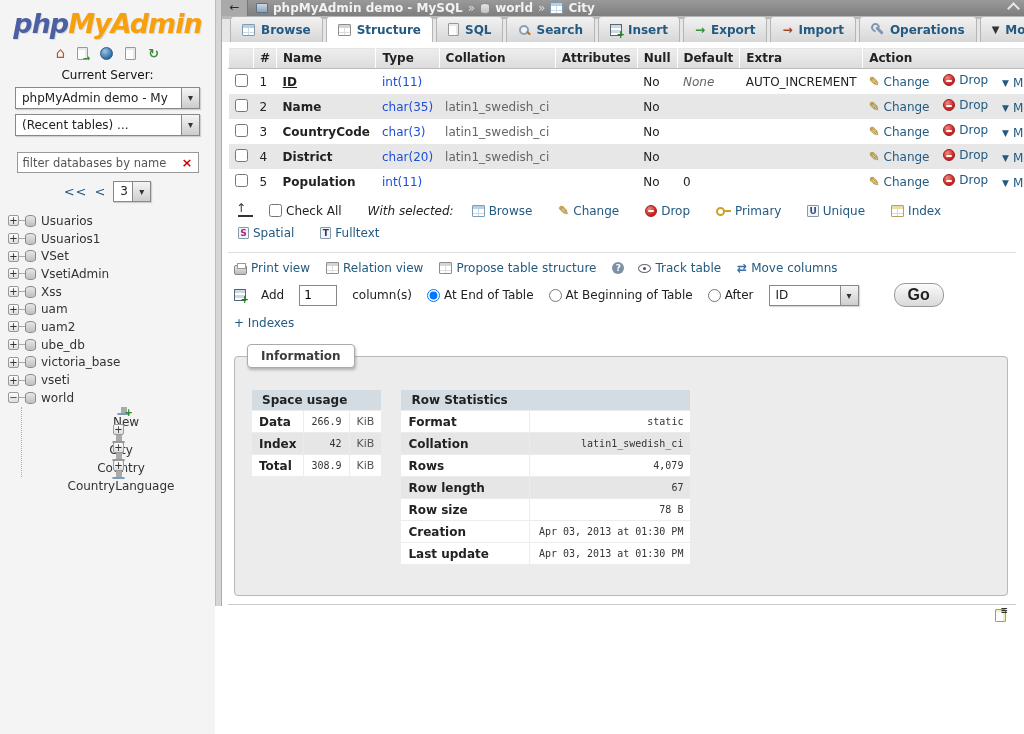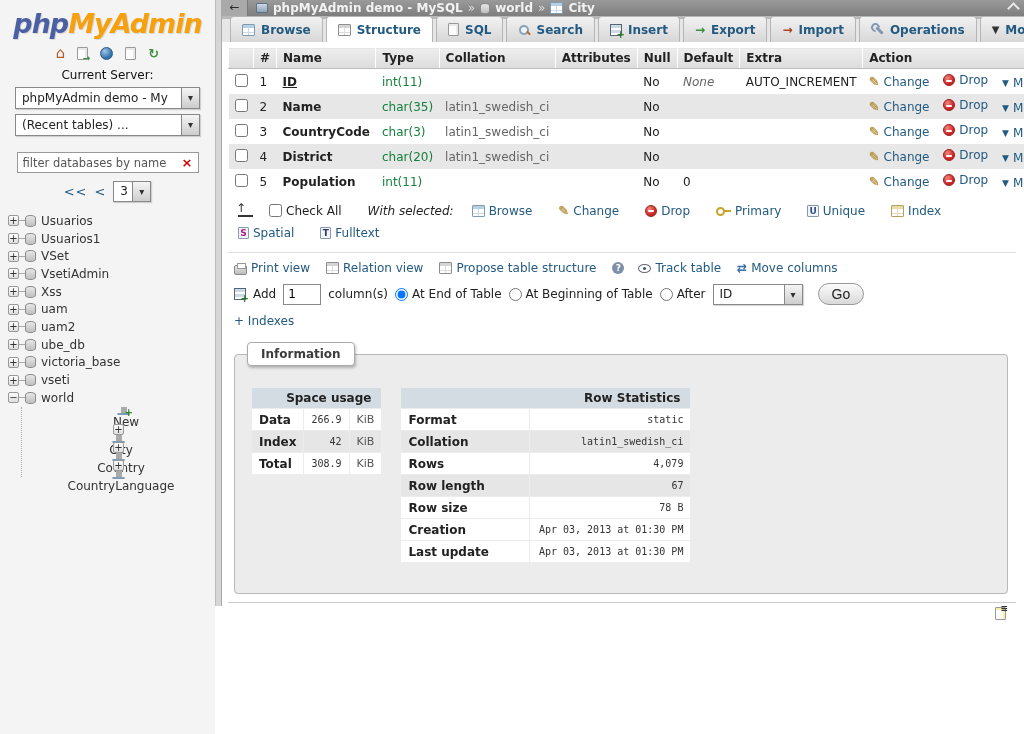--- a/index.html
+++ b/index.html
@@ -121,51 +121,51 @@
   .tab.active { background:#fff; }
 
   .content { padding:5px 8px 0 6px; }
   table.cols { border-collapse:collapse; }
   table.cols th { background:linear-gradient(#eee,#dcdcdc); border:1px solid #fff; border-bottom:1px solid #bbb;
     font-weight:bold; text-align:left; padding:3px 6px; height:20px; }
   table.cols td { padding:4px 6px; height:25px; }
   table.cols tbody tr:nth-child(even) { background:#e7e7e7; }
   td.cname { font-weight:bold; }
   .pkey { text-decoration:underline; }
-  .muted { color:#15803d; }
+  .muted { color:#1d4ed8; }
   .mutel { color:#666; }
   .ital { font-style:italic; color:#666; }
   .alink { color:#235a81; text-decoration:none; cursor:pointer; display:inline-flex; align-items:center; gap:4px; }
   td.actions { white-space:nowrap; }
   td.actions .alink { margin-right:10px; }
 
   .selbar { margin-top:9px; padding-left:10px; display:flex; align-items:center; flex-wrap:wrap; row-gap:8px; width:750px; }
   .selbar .cal { margin-left:14px; display:flex; align-items:center; gap:4px; }
   .selbar .ws { font-style:italic; margin:0 18px 0 26px; }
   .selbar .alink { margin-right:26px; }
 
   .tools { margin-top:12px; border-top:1px solid #ddd; padding:8px 0 0 6px; display:flex; align-items:center; gap:6px; }
   .tools .alink { margin-right:10px; }
 
-  .addrow { margin-top:8px; padding-left:6px; display:flex; align-items:center; gap:7px; }
+  .addrow { margin-top:8px; padding-left:6px; display:flex; align-items:center; gap:15px; }
   .addrow input.cnt { width:38px; height:21px; border:1px solid #888; padding:2px 4px; font:inherit; }
   .addrow label { display:flex; align-items:center; gap:4px; }
   .addrow .fakeselect { width:90px; margin:0; height:21px; padding-top:2px; }
-  .gobtn { margin-left:8px; padding:2px 13px; border:1px solid #999; border-radius:11px;
-    background:linear-gradient(#fbfbfb,#d9d9d9); font-weight:normal; font-size:14px; color:#222; cursor:pointer; }
+  .gobtn { margin-left:20px; padding:2px 13px; border:1px solid #999; border-radius:11px;
+    background:linear-gradient(#fbfbfb,#d9d9d9); font-weight:bold; font-size:16px; color:#222; cursor:pointer; }
 
   .indexes { display:inline-block; margin:9px 0 0 6px; color:#235a81; text-decoration:none; cursor:pointer; }
 
   fieldset.info { position:relative; margin:26px 8px 0 6px; border:1px solid #b9b9b9; border-radius:4px;
     background:#ececec; padding:32px 16px 26px 16px; min-height:240px; }
   .legend { position:absolute; top:-13px; left:12px; background:#fff; border:1px solid #aaa; border-radius:4px;
     padding:4px 13px; font-weight:bold; color:#3c3c3c; box-shadow:1px 2px 3px rgba(0,0,0,.25); }
   .stats { display:flex; gap:18px; align-items:flex-start; }
   table.stat { border-collapse:separate; border-spacing:1px; }
-  table.stat th { background:#d3dce3; font-weight:bold; padding:3px 10px; text-align:right; }
+  table.stat th { background:#d3dce3; font-weight:bold; padding:3px 10px; text-align:left; }
   table.stat td { background:#fff; padding:3px 7px; height:21px; }
   table.stat tr.stripe td { background:#e6e6e6; }
   td.slabel { font-weight:bold; }
   td.sval { text-align:right; font-family:"DejaVu Sans Mono","Liberation Mono",monospace; font-size:10px; color:#333; min-width:70px; }
   .space td.sval { min-width:42px; }
   td.sunit { color:#555; font-size:11px; }
   table.rowstat td.slabel { min-width:128px; }
   table.rowstat td.sval { min-width:160px; }
 
   .footerline { margin-top:8px; border-top:1px solid #ccc; padding:3px 10px 0 0; text-align:right; }

